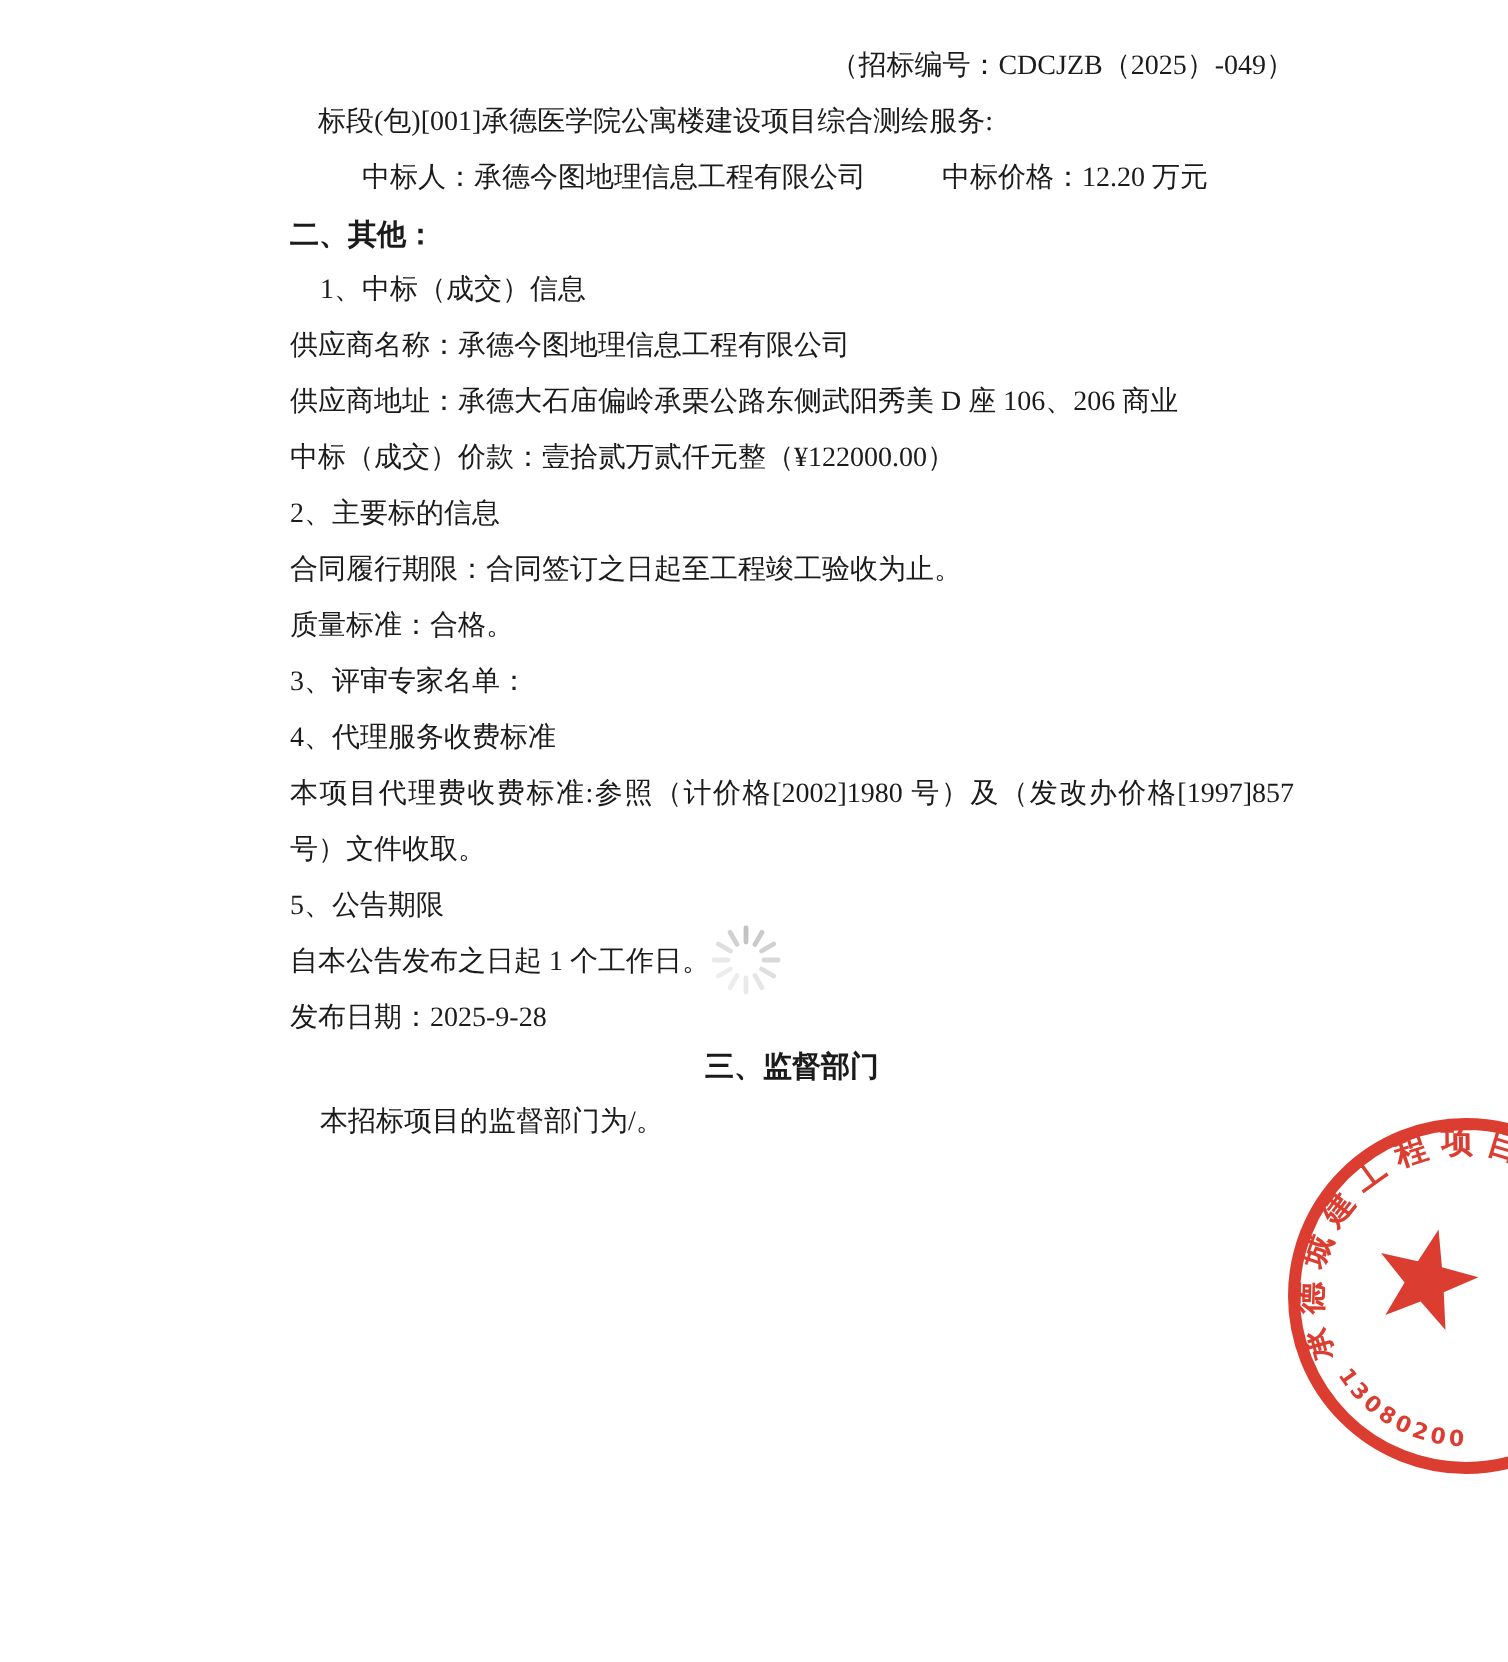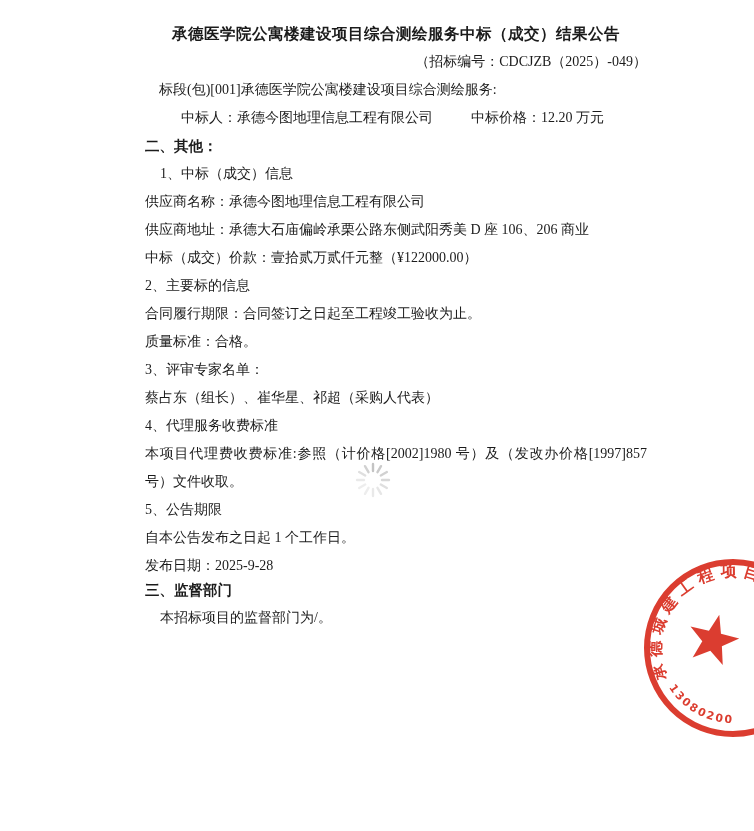--- a/index.html
+++ b/index.html
@@ -22,49 +22,47 @@
     font-size:15.5px;font-weight:bold;text-align:center;
     letter-spacing:.5px;white-space:nowrap;
   }
   .doc-subtitle{font-size:14px;text-align:right;}
   .sec-heading{font-weight:bold;font-size:14.5px;}
   .gap-top{margin-top:39px;}
   .ind-1{padding-left:14px;}
   .ind-2{padding-left:36px;}
   .ind-item{padding-left:15px;}
   .price-label{display:inline-block;margin-left:38px;}
-  .sec3{margin-top:-4px;}
+  .sec3{margin-top:-4px;text-align:center;}
   
   .seal{position:absolute;left:613px;top:528px;width:240px;height:240px;opacity:.9;}
   
   .spinner{position:absolute;left:353px;top:460px;width:40px;height:40px;}
 </style>
 </head>
 <body>
 
 <div class="page">
 
   <div class="content">
 
-    <p class="ln doc-title">承德医学院公寓楼建设项目综合测绘服务中标（成交）结果公告</p>
     <p class="ln doc-subtitle">（招标编号：CDCJZB（2025）-049）</p>
 
     <p class="ln ind-1">标段(包)[001]承德医学院公寓楼建设项目综合测绘服务:</p>
     <p class="ln ind-2"><span>中标人：承德今图地理信息工程有限公司</span><span class="price-label">中标价格：12.20 万元</span></p>
 
     <p class="ln sec-heading">二、其他：</p>
     <p class="ln ind-item">1、中标（成交）信息</p>
     <p class="ln">供应商名称：承德今图地理信息工程有限公司</p>
     <p class="ln">供应商地址：承德大石庙偏岭承栗公路东侧武阳秀美 D 座 106、206 商业</p>
     <p class="ln">中标（成交）价款：壹拾贰万贰仟元整（¥122000.00）</p>
     <p class="ln">2、主要标的信息</p>
     <p class="ln">合同履行期限：合同签订之日起至工程竣工验收为止。</p>
     <p class="ln">质量标准：合格。</p>
     <p class="ln">3、评审专家名单：</p>
-    <p class="ln">蔡占东（组长）、崔华星、祁超（采购人代表）</p>
     <p class="ln">4、代理服务收费标准</p>
     <p class="para">本项目代理费收费标准:参照（计价格[2002]1980 号）及（发改办价格[1997]857 号）文件收取。</p>
     <p class="ln">5、公告期限</p>
     <p class="ln">自本公告发布之日起 1 个工作日。</p>
     <p class="ln">发布日期：2025-9-28</p>
 
     <p class="ln sec-heading sec3">三、监督部门</p>
     <p class="ln ind-item">本招标项目的监督部门为/。</p>
 
   </div>

